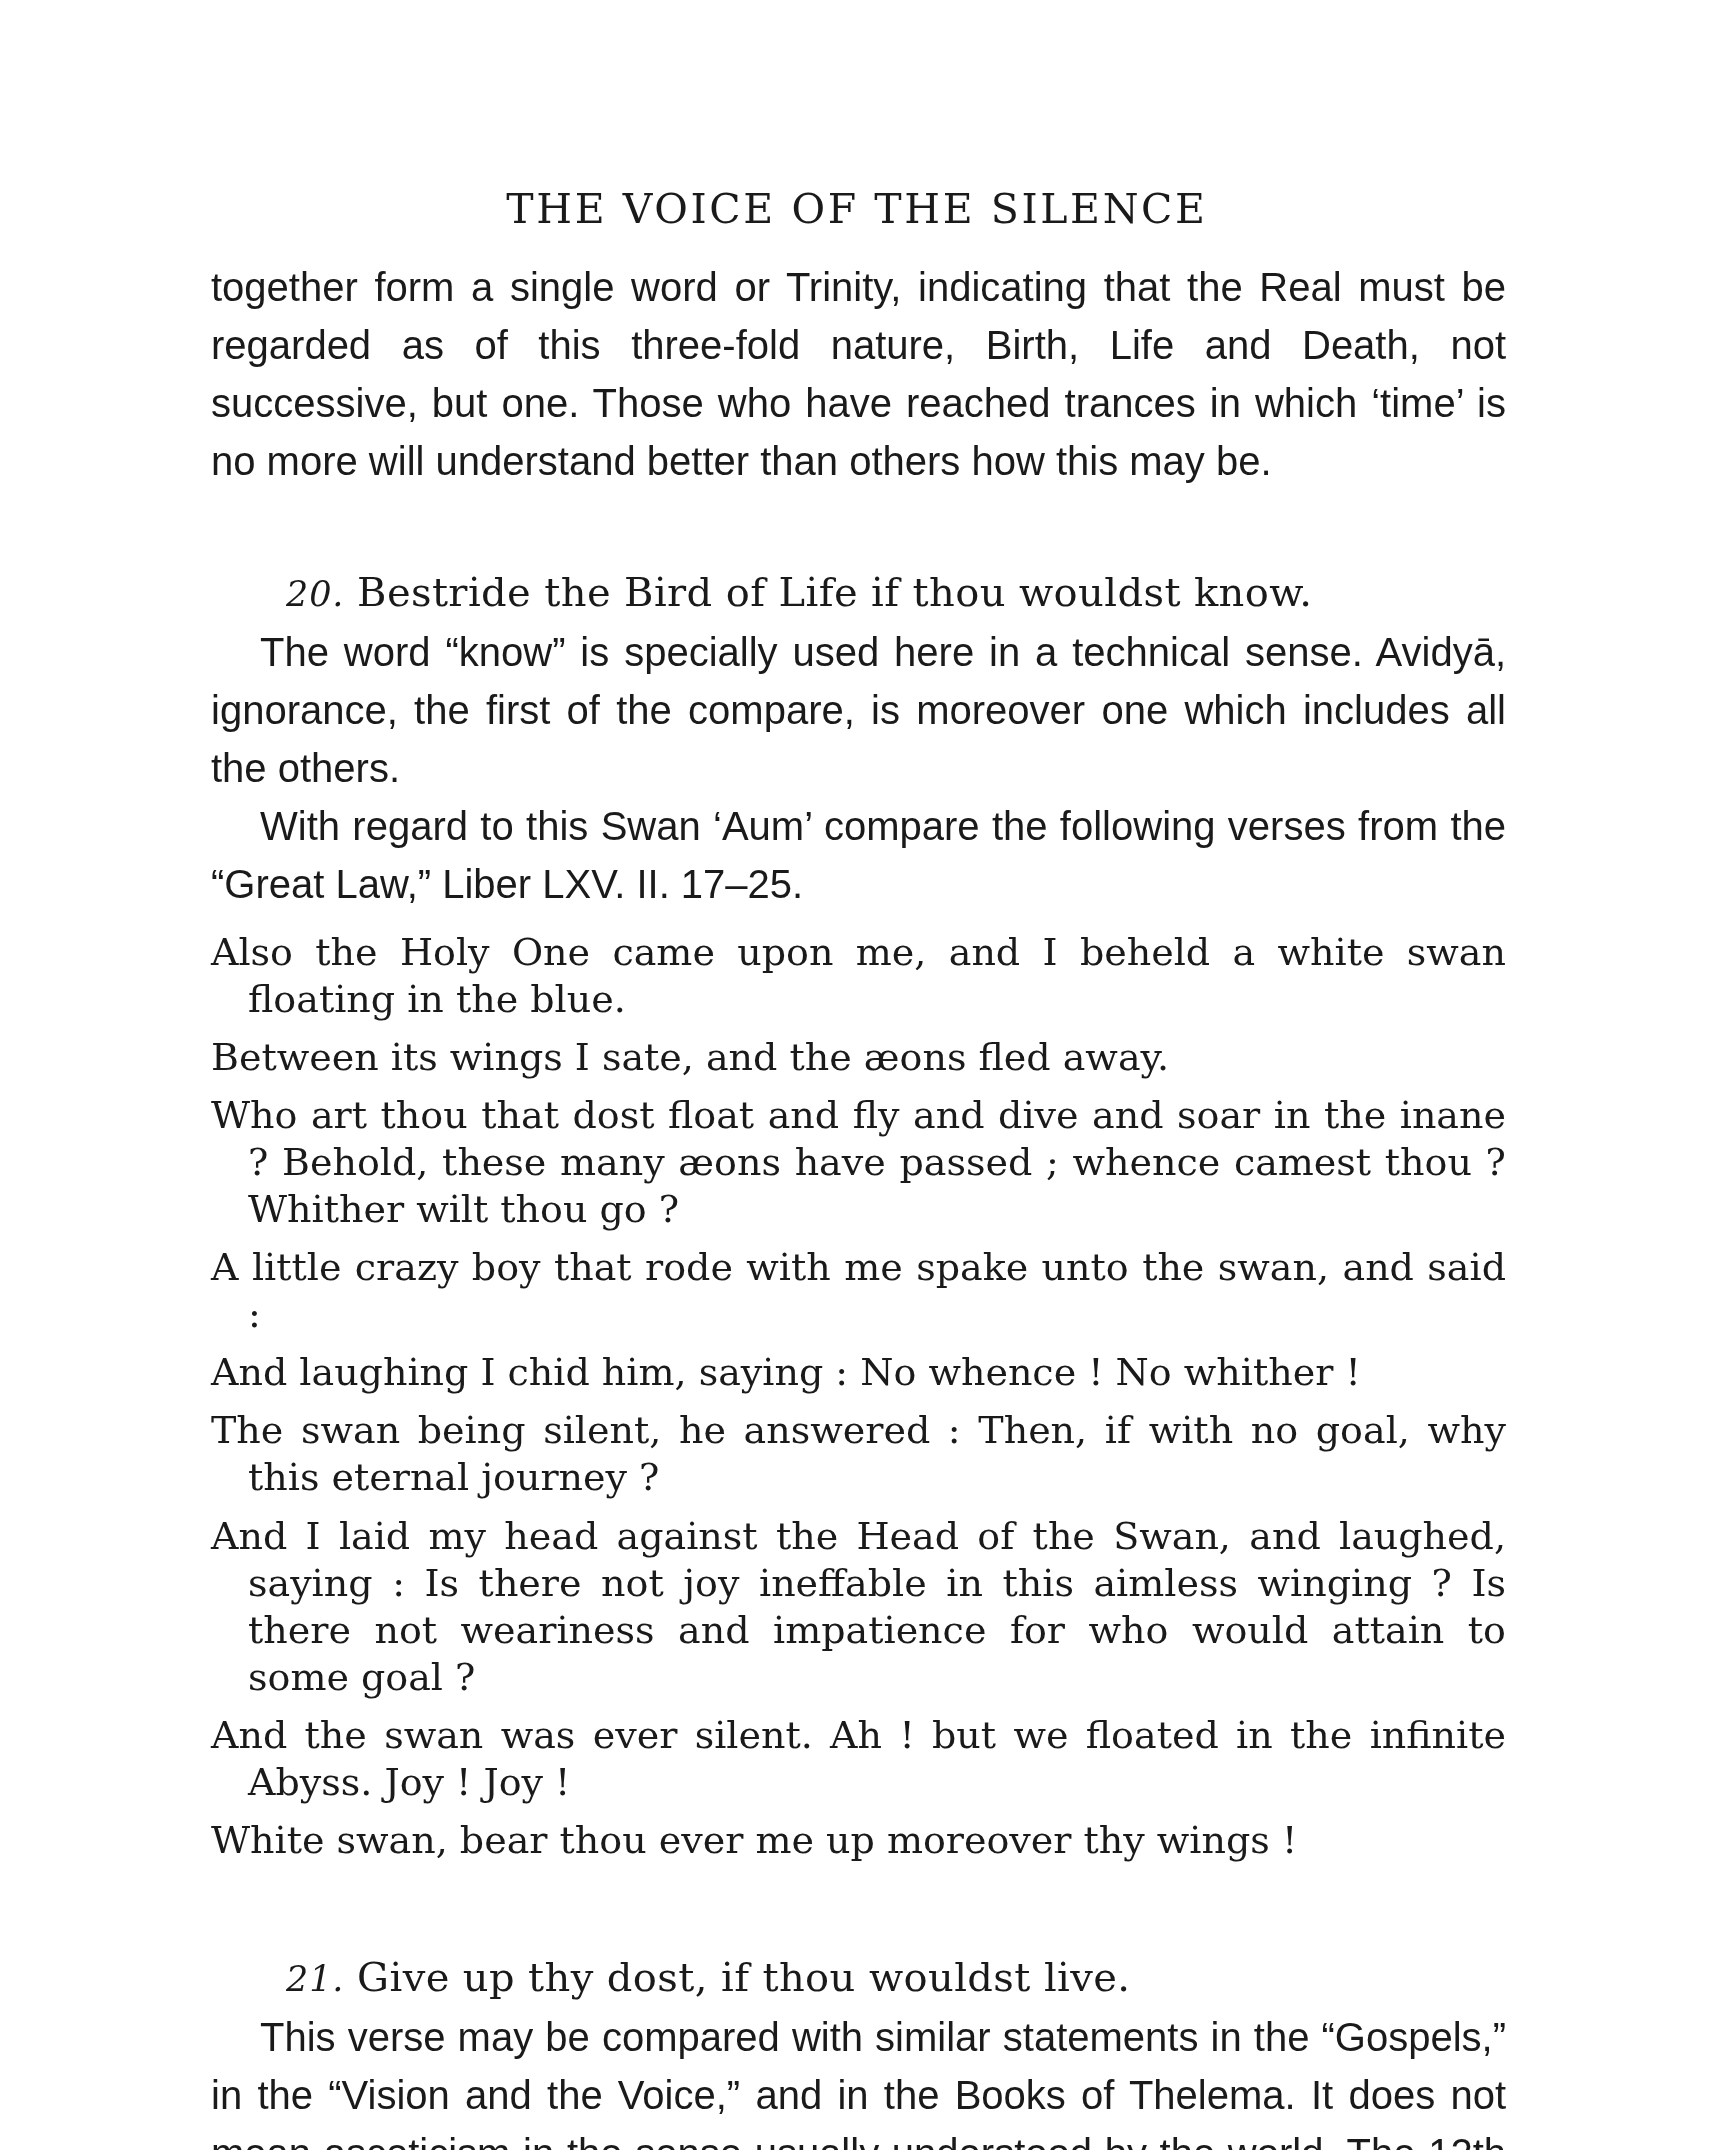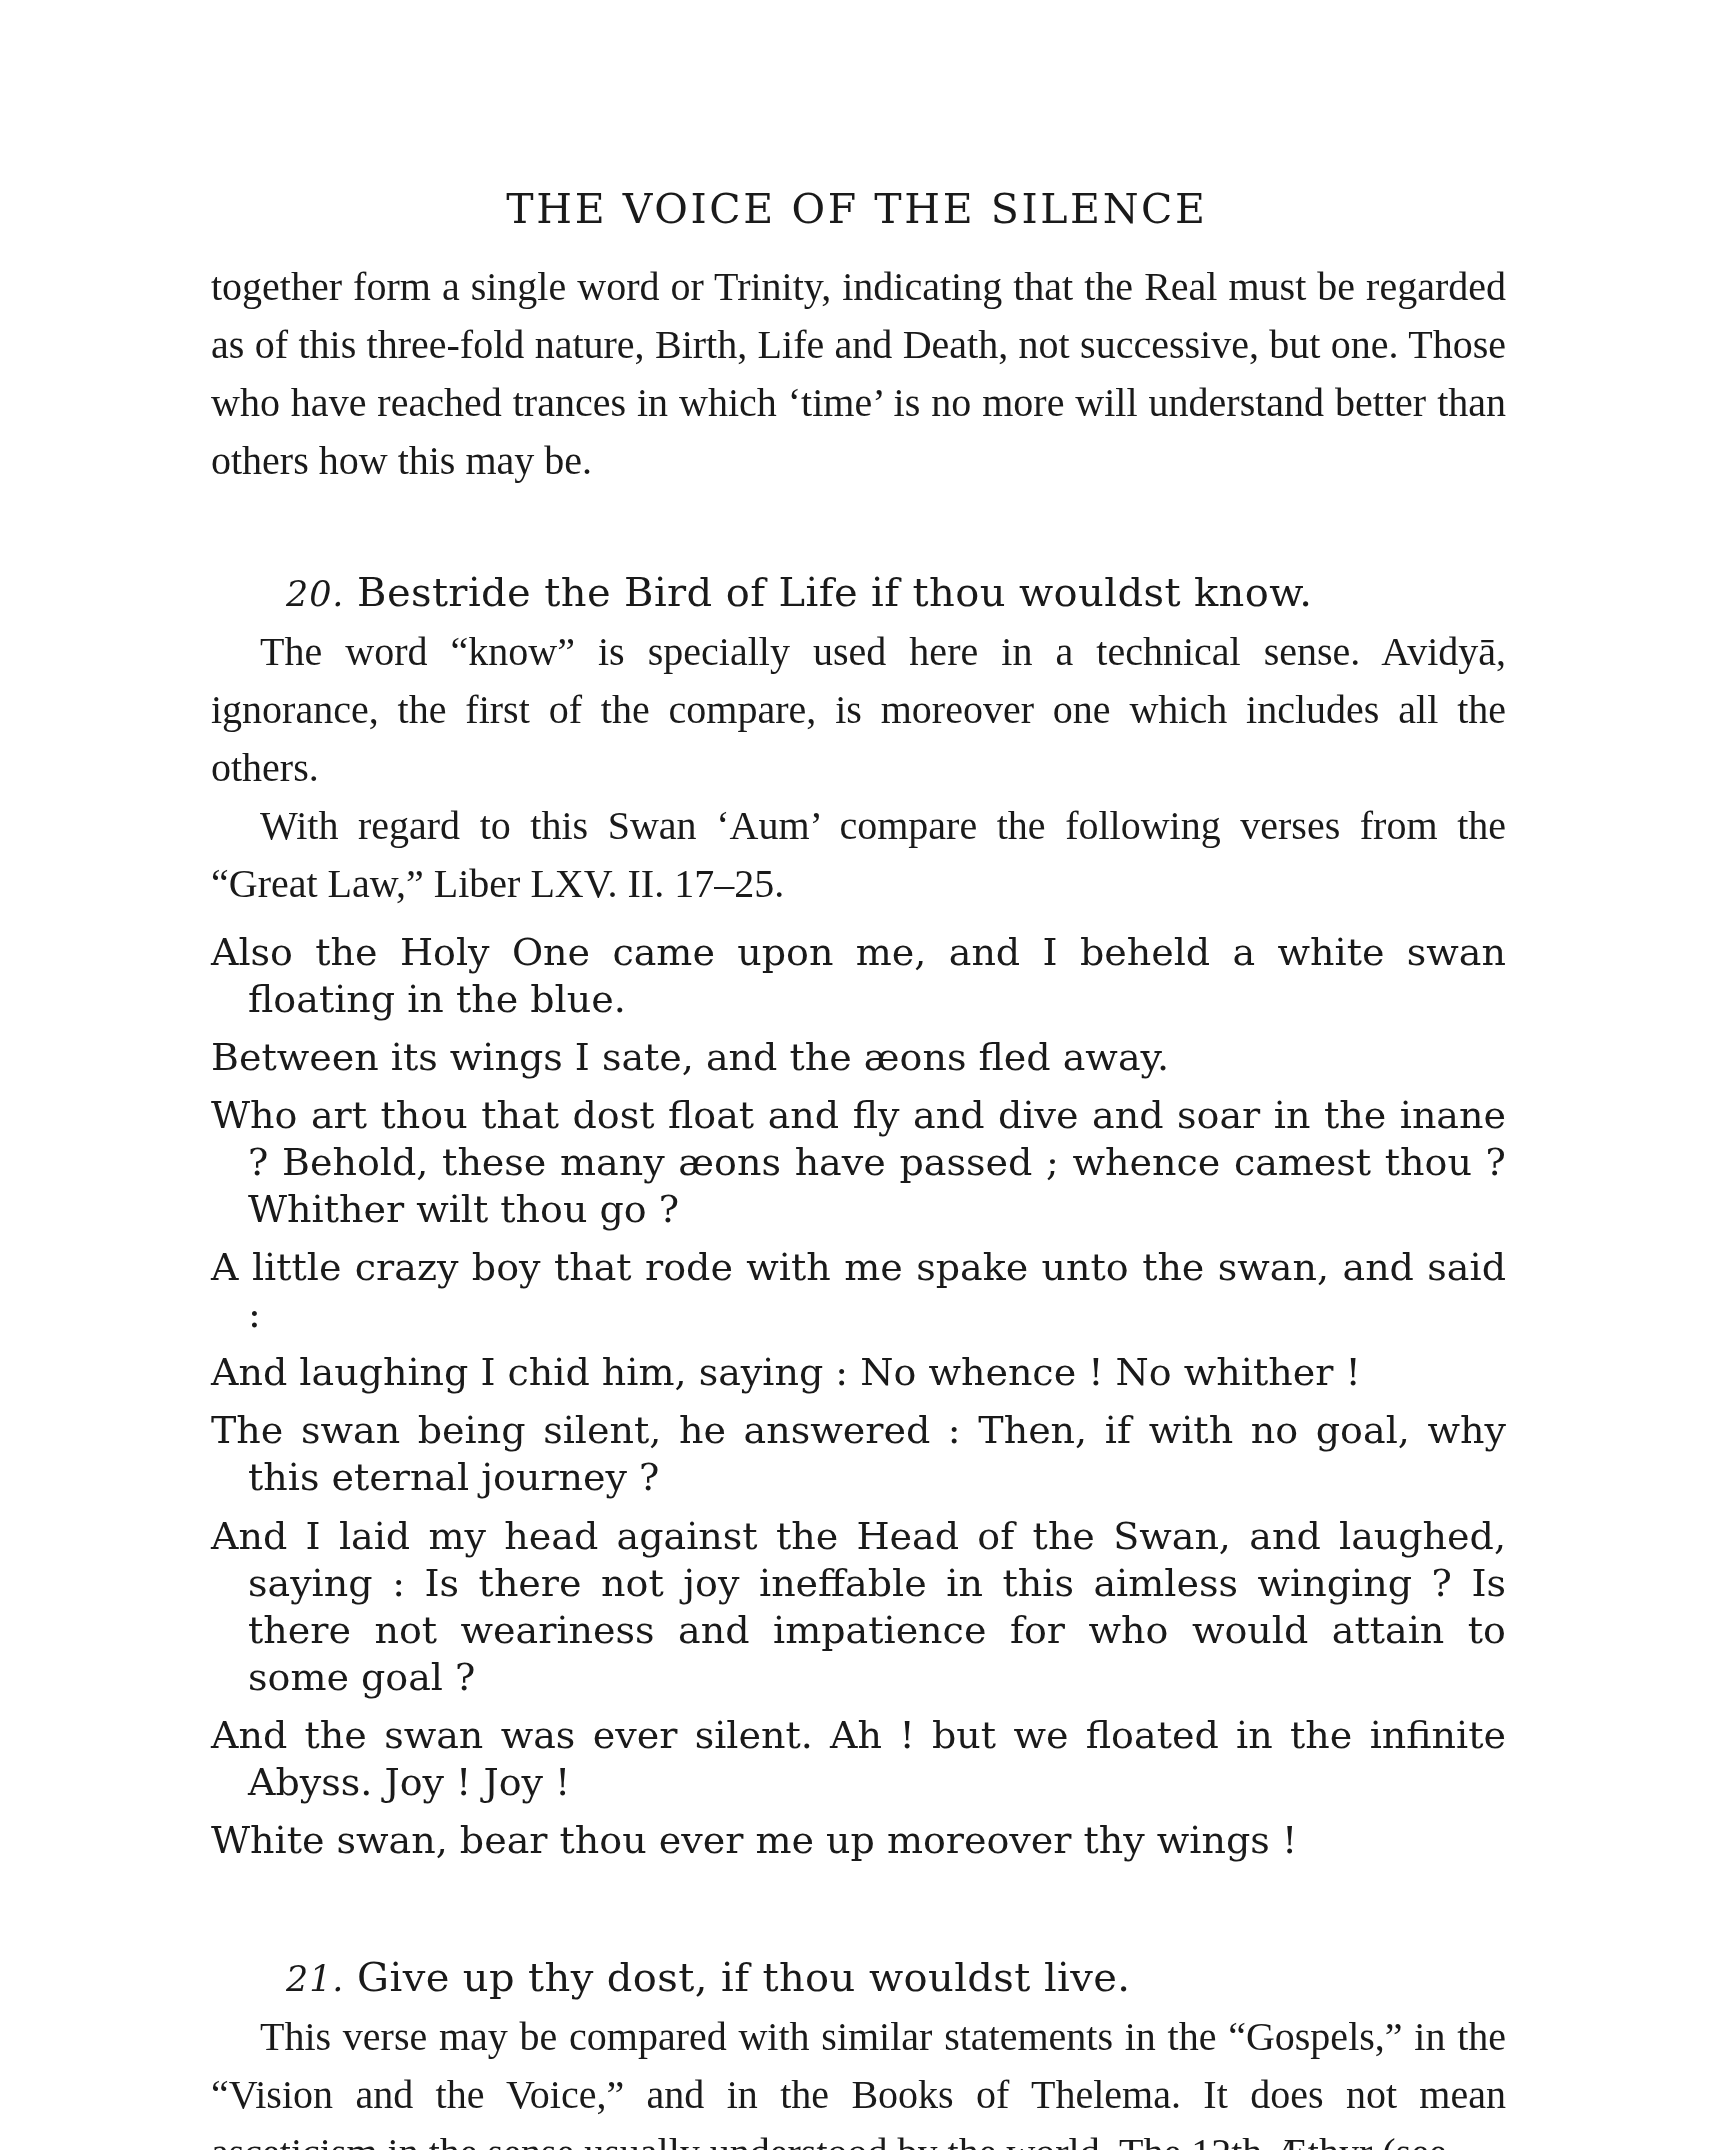--- a/index.html
+++ b/index.html
@@ -39,21 +39,21 @@
     top: 258px;
     left: 211px;
     width: 1295px;
   }
   p.main {
     margin: 0;
     font-size: 40px;
     line-height: 58px;
     text-align: justify;
     text-justify: inter-word;
-    font-family: Liberation Serif, serif;
+    font-family: Liberation Sans, sans-serif;
     font-weight: 400;
   }
   p.main.nofirst {
     text-indent: 0;
   }
   p.main.indent {
     text-indent: 49px;
   }
   .verse-head {
     margin: 0;

